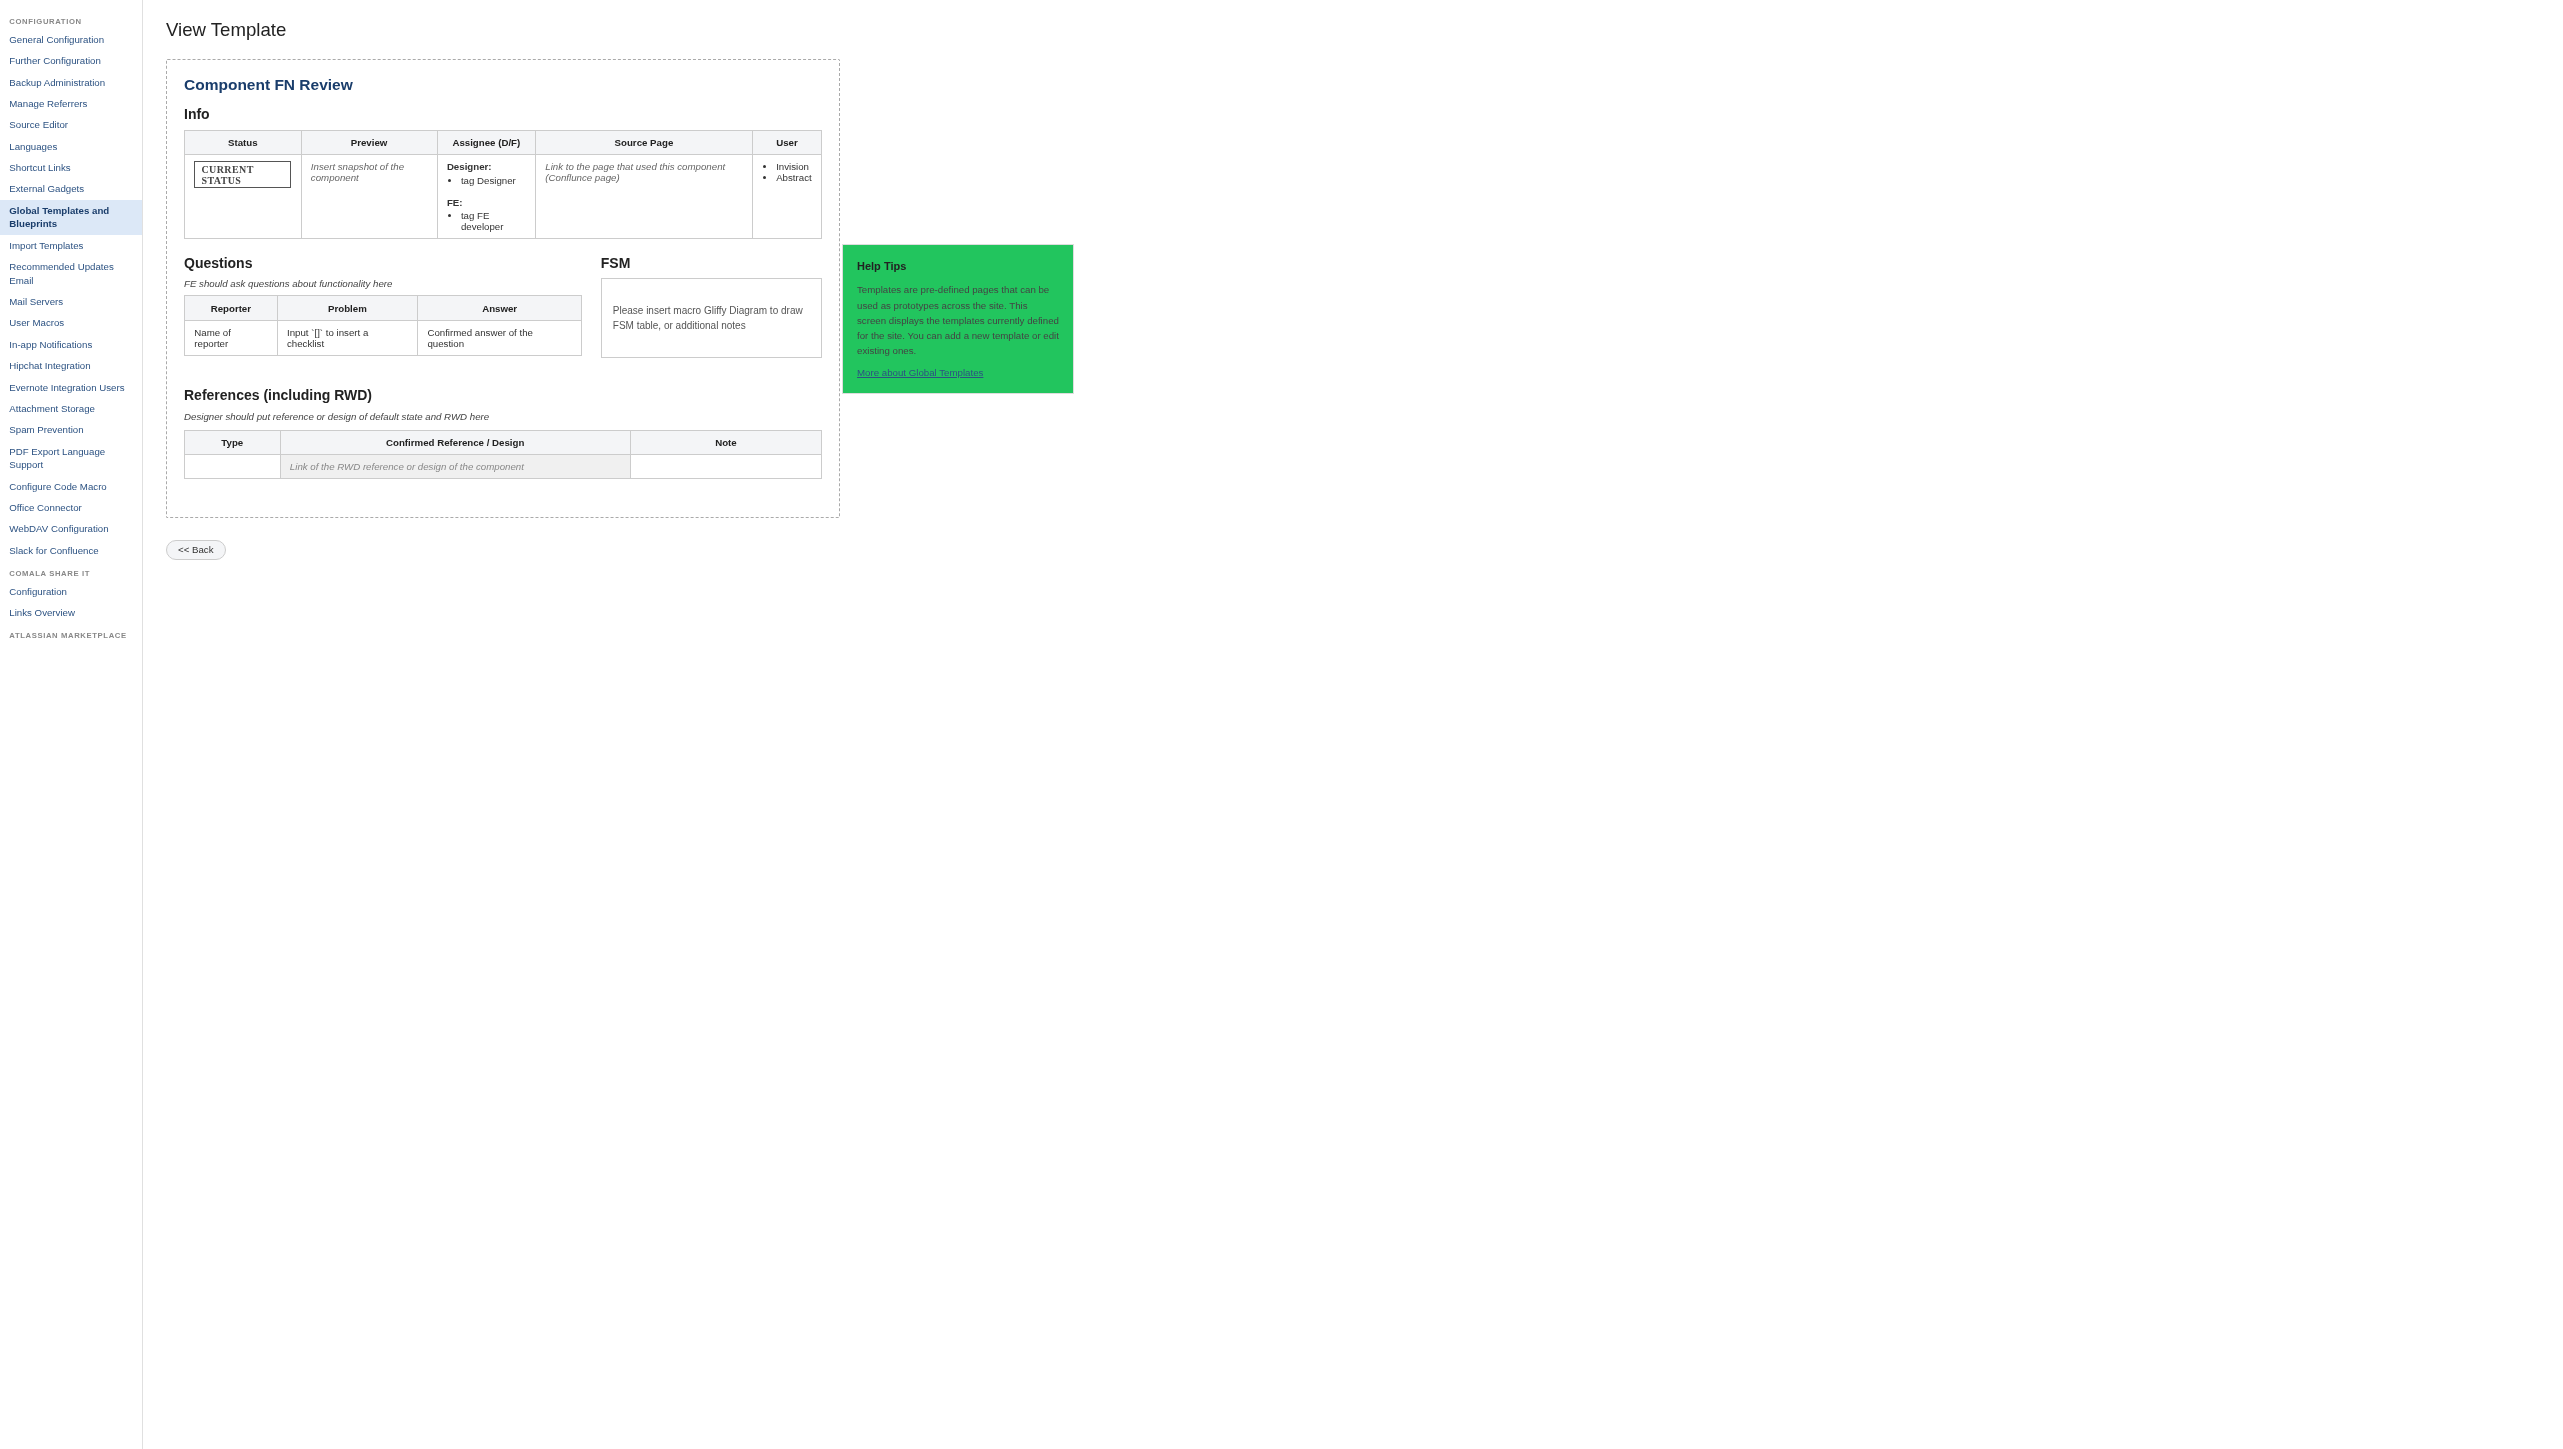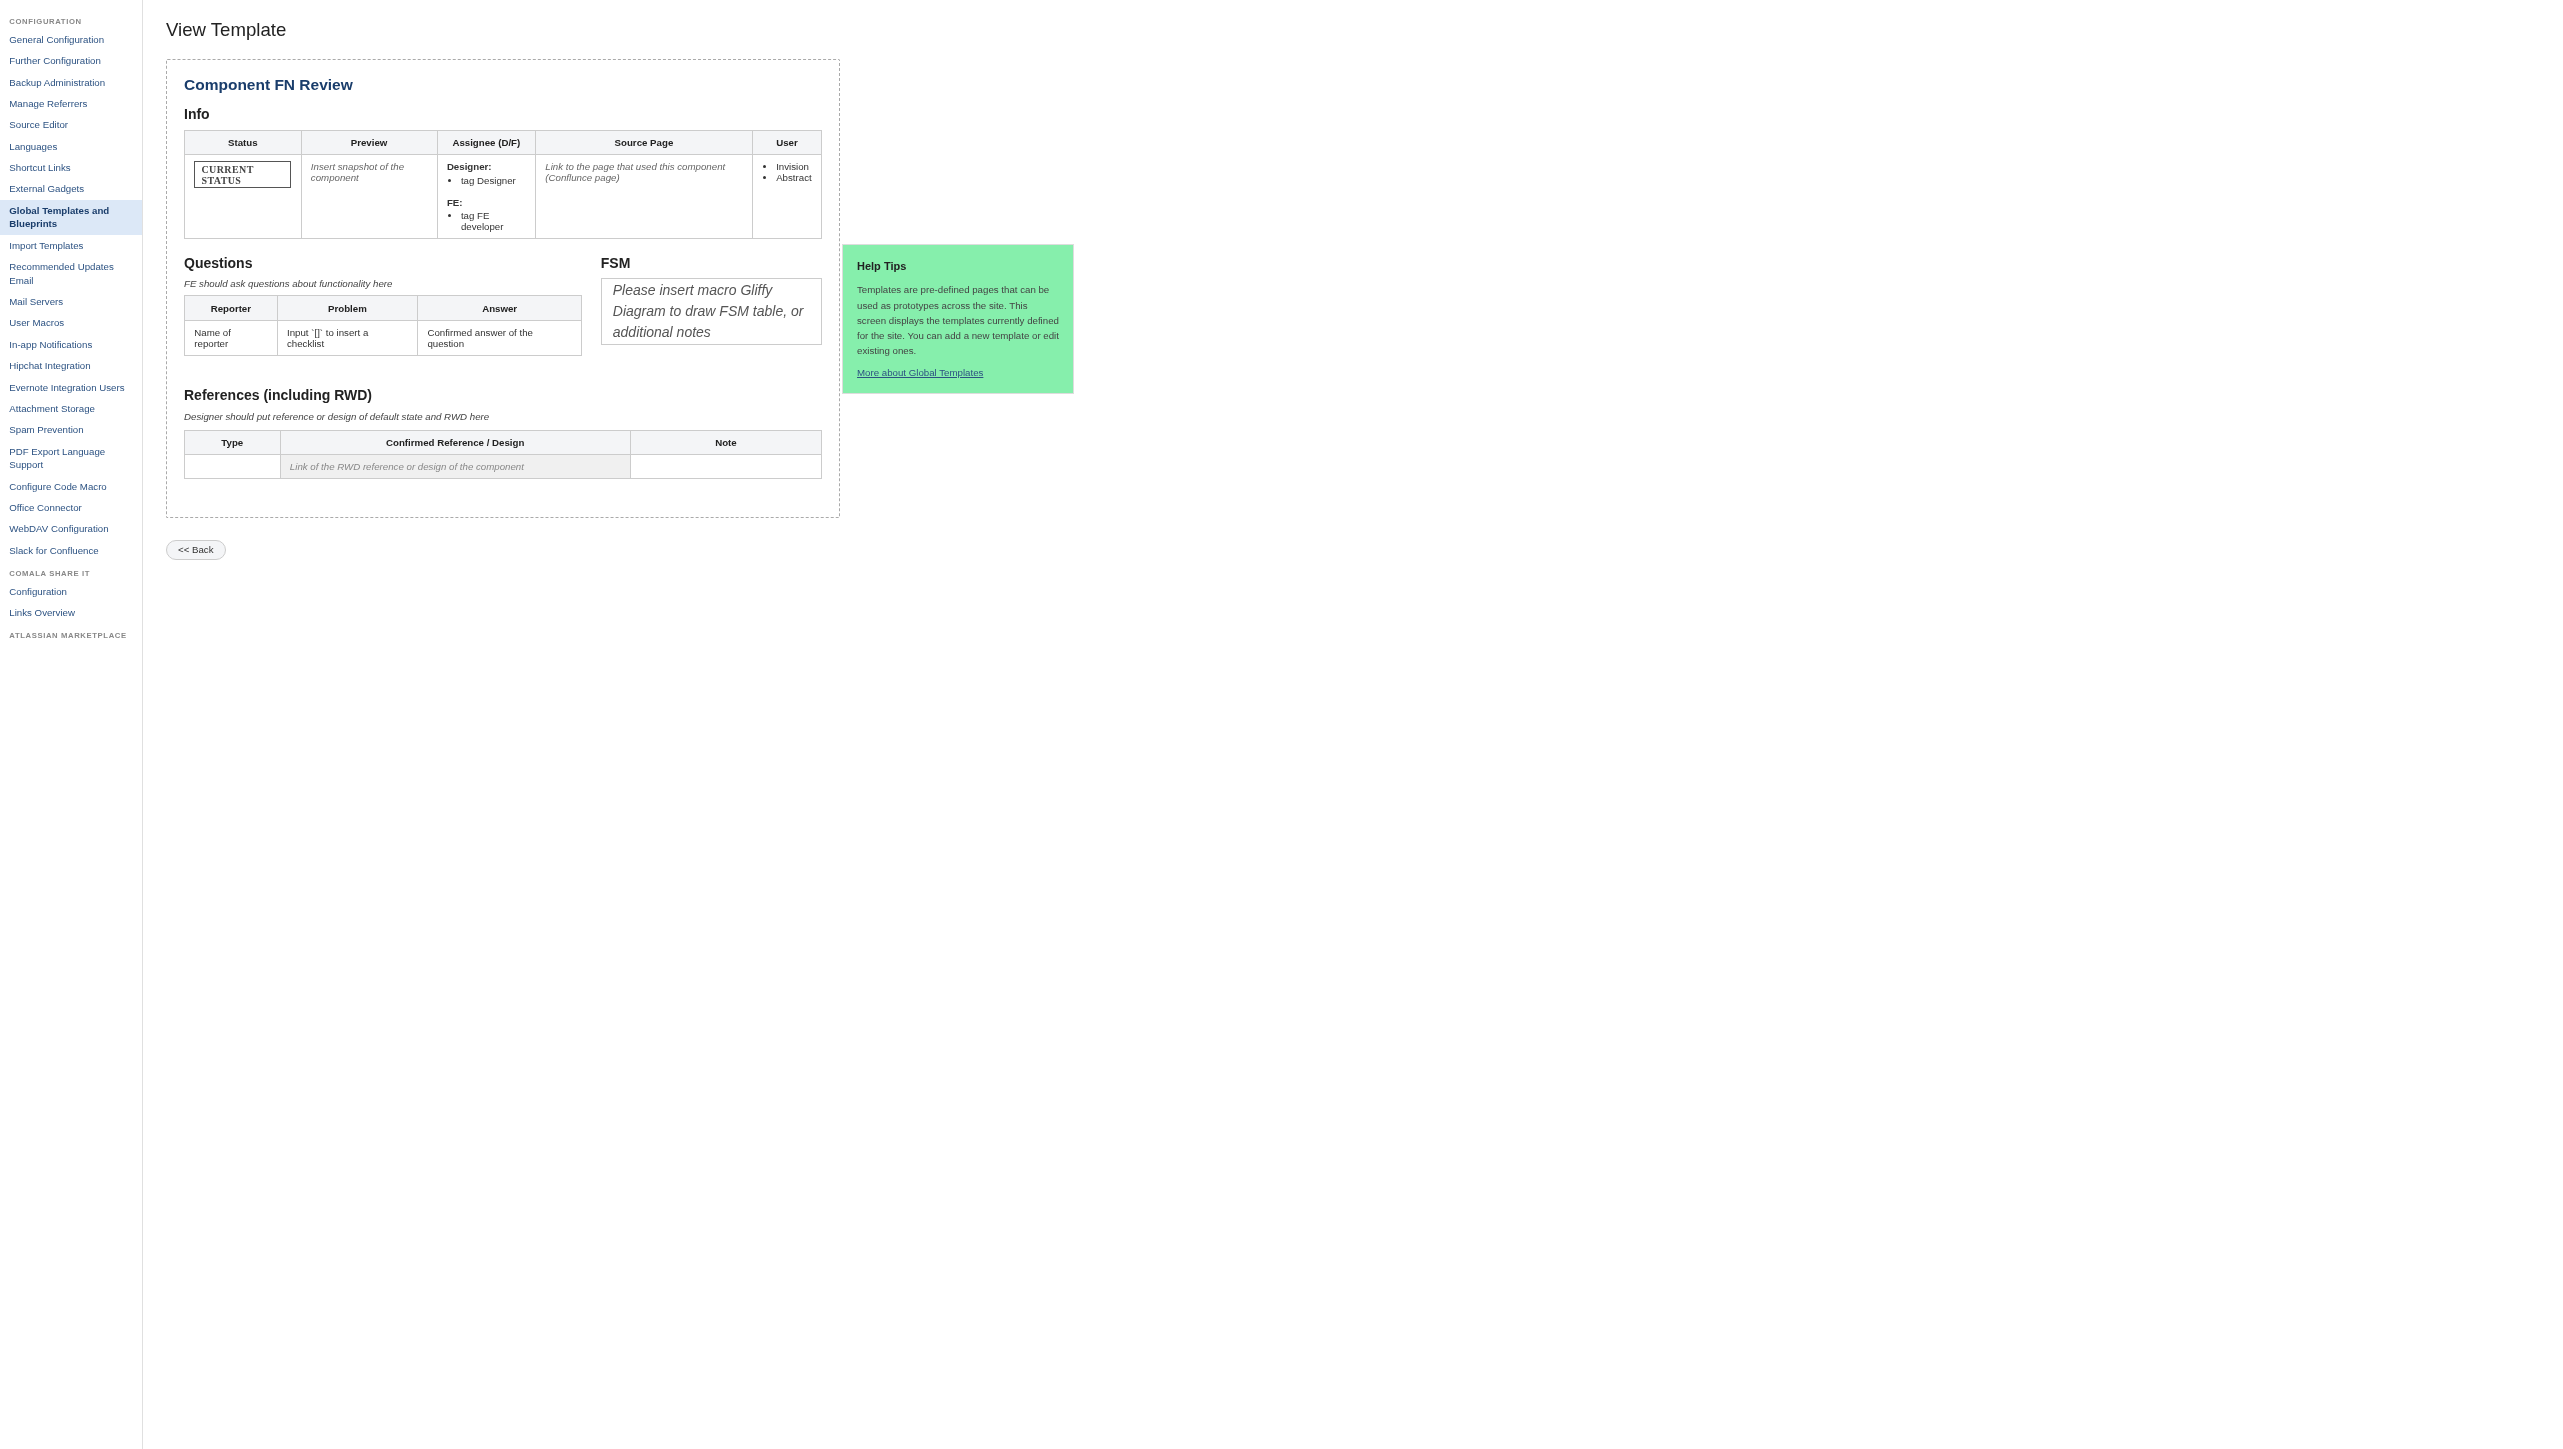--- a/index.html
+++ b/index.html
@@ -135,25 +135,24 @@
       flex: 1;
     }
     .section-subtitle {
       font-style: italic;
       color: #444;
       font-size: 9.7px;
       margin-bottom: 6.2px;
     }
     .fsm-box {
       border: 0.8px solid #ccc;
-      padding: 1px 11px;
+      padding: 24px 11px;
       min-height: 62px;
-      font-size: 14px;
+      font-size: 10px;
       color: #555;
-      font-style: italic;
       line-height: 1.5;
     }
     
     .references-section {
       margin-bottom: 15.5px;
     }
     .back-btn {
       display: inline-block;
       padding: 3.9px 11px;
       background: #f4f5f7;
@@ -161,21 +160,21 @@
       color: #333;
       font-size: 9.7px;
       cursor: pointer;
       border-radius: 10px;
       margin-top: 6.2px;
     }
     
     #help-tips {
       width: 232px;
       min-width: 201px;
-      background: #86efac;
+      background: #22c55e;
       border: 0.8px solid #ddd;
       margin: 18.6px 15.5px 0 0;
       padding: 12.4px 14px;
       font-size: 9.7px;
       color: #444;
       height: fit-content;
       line-height: 1.55;
     }
     .help-tips-title {
       font-weight: 700;

